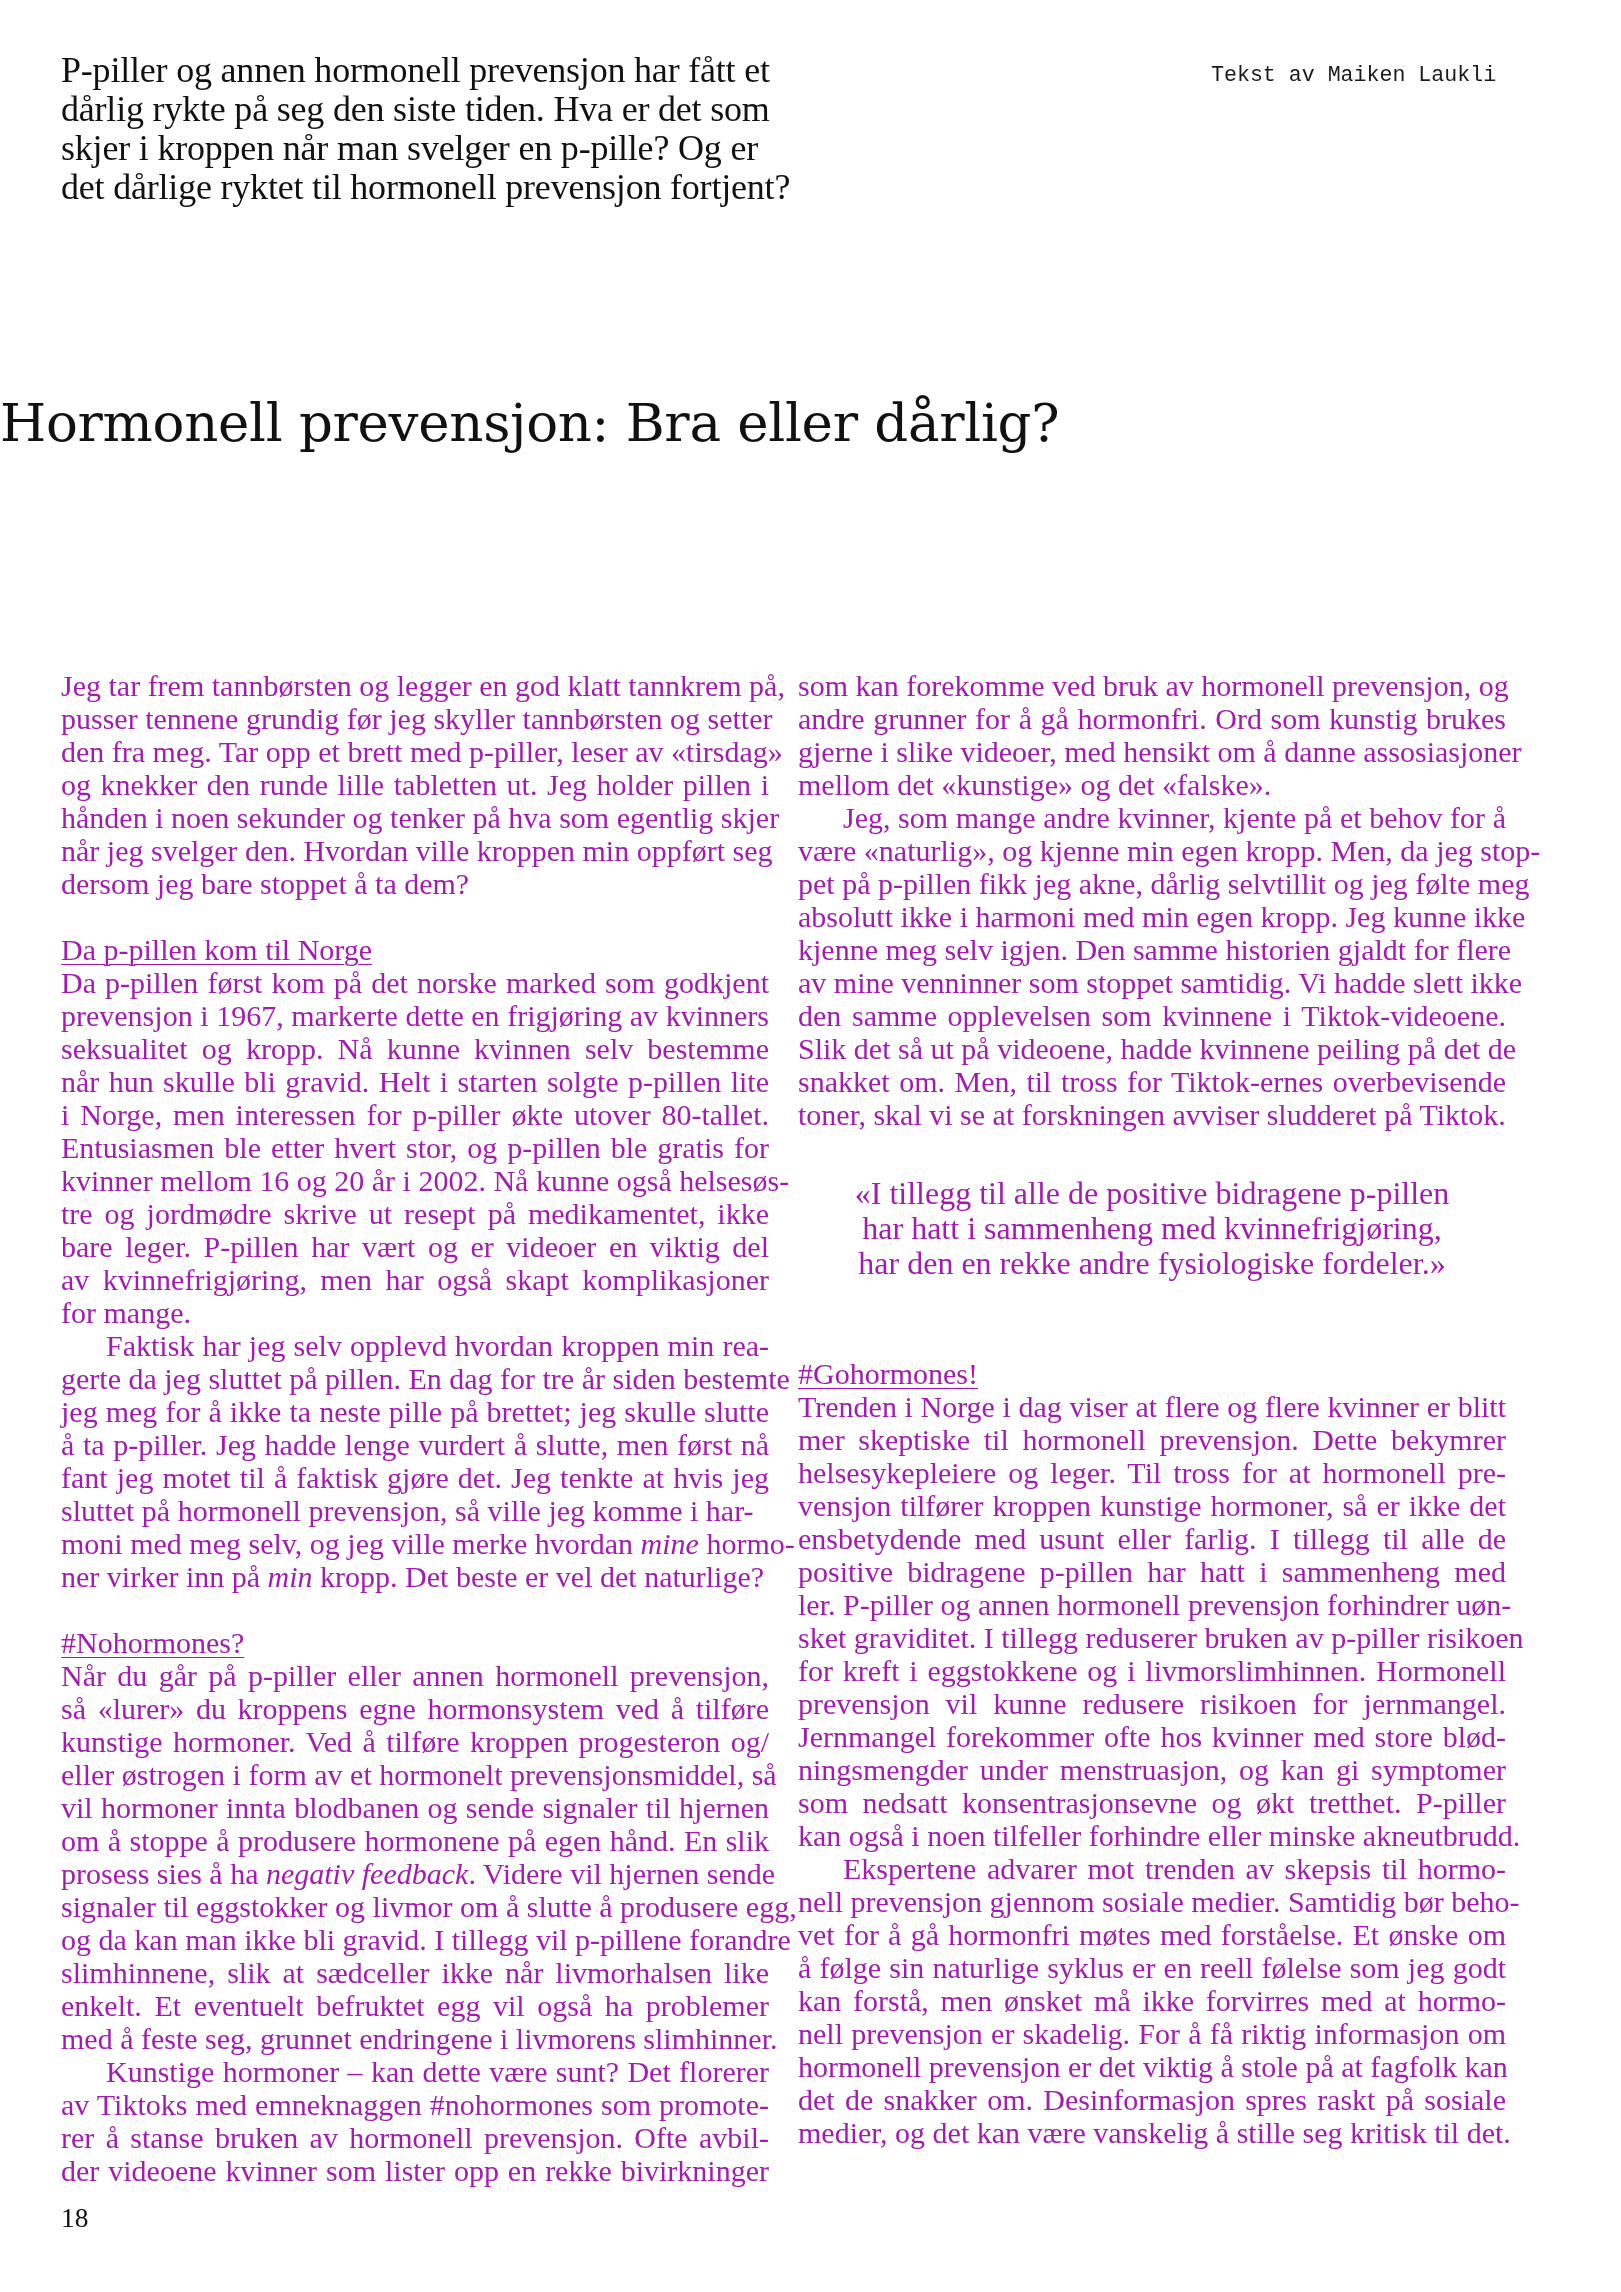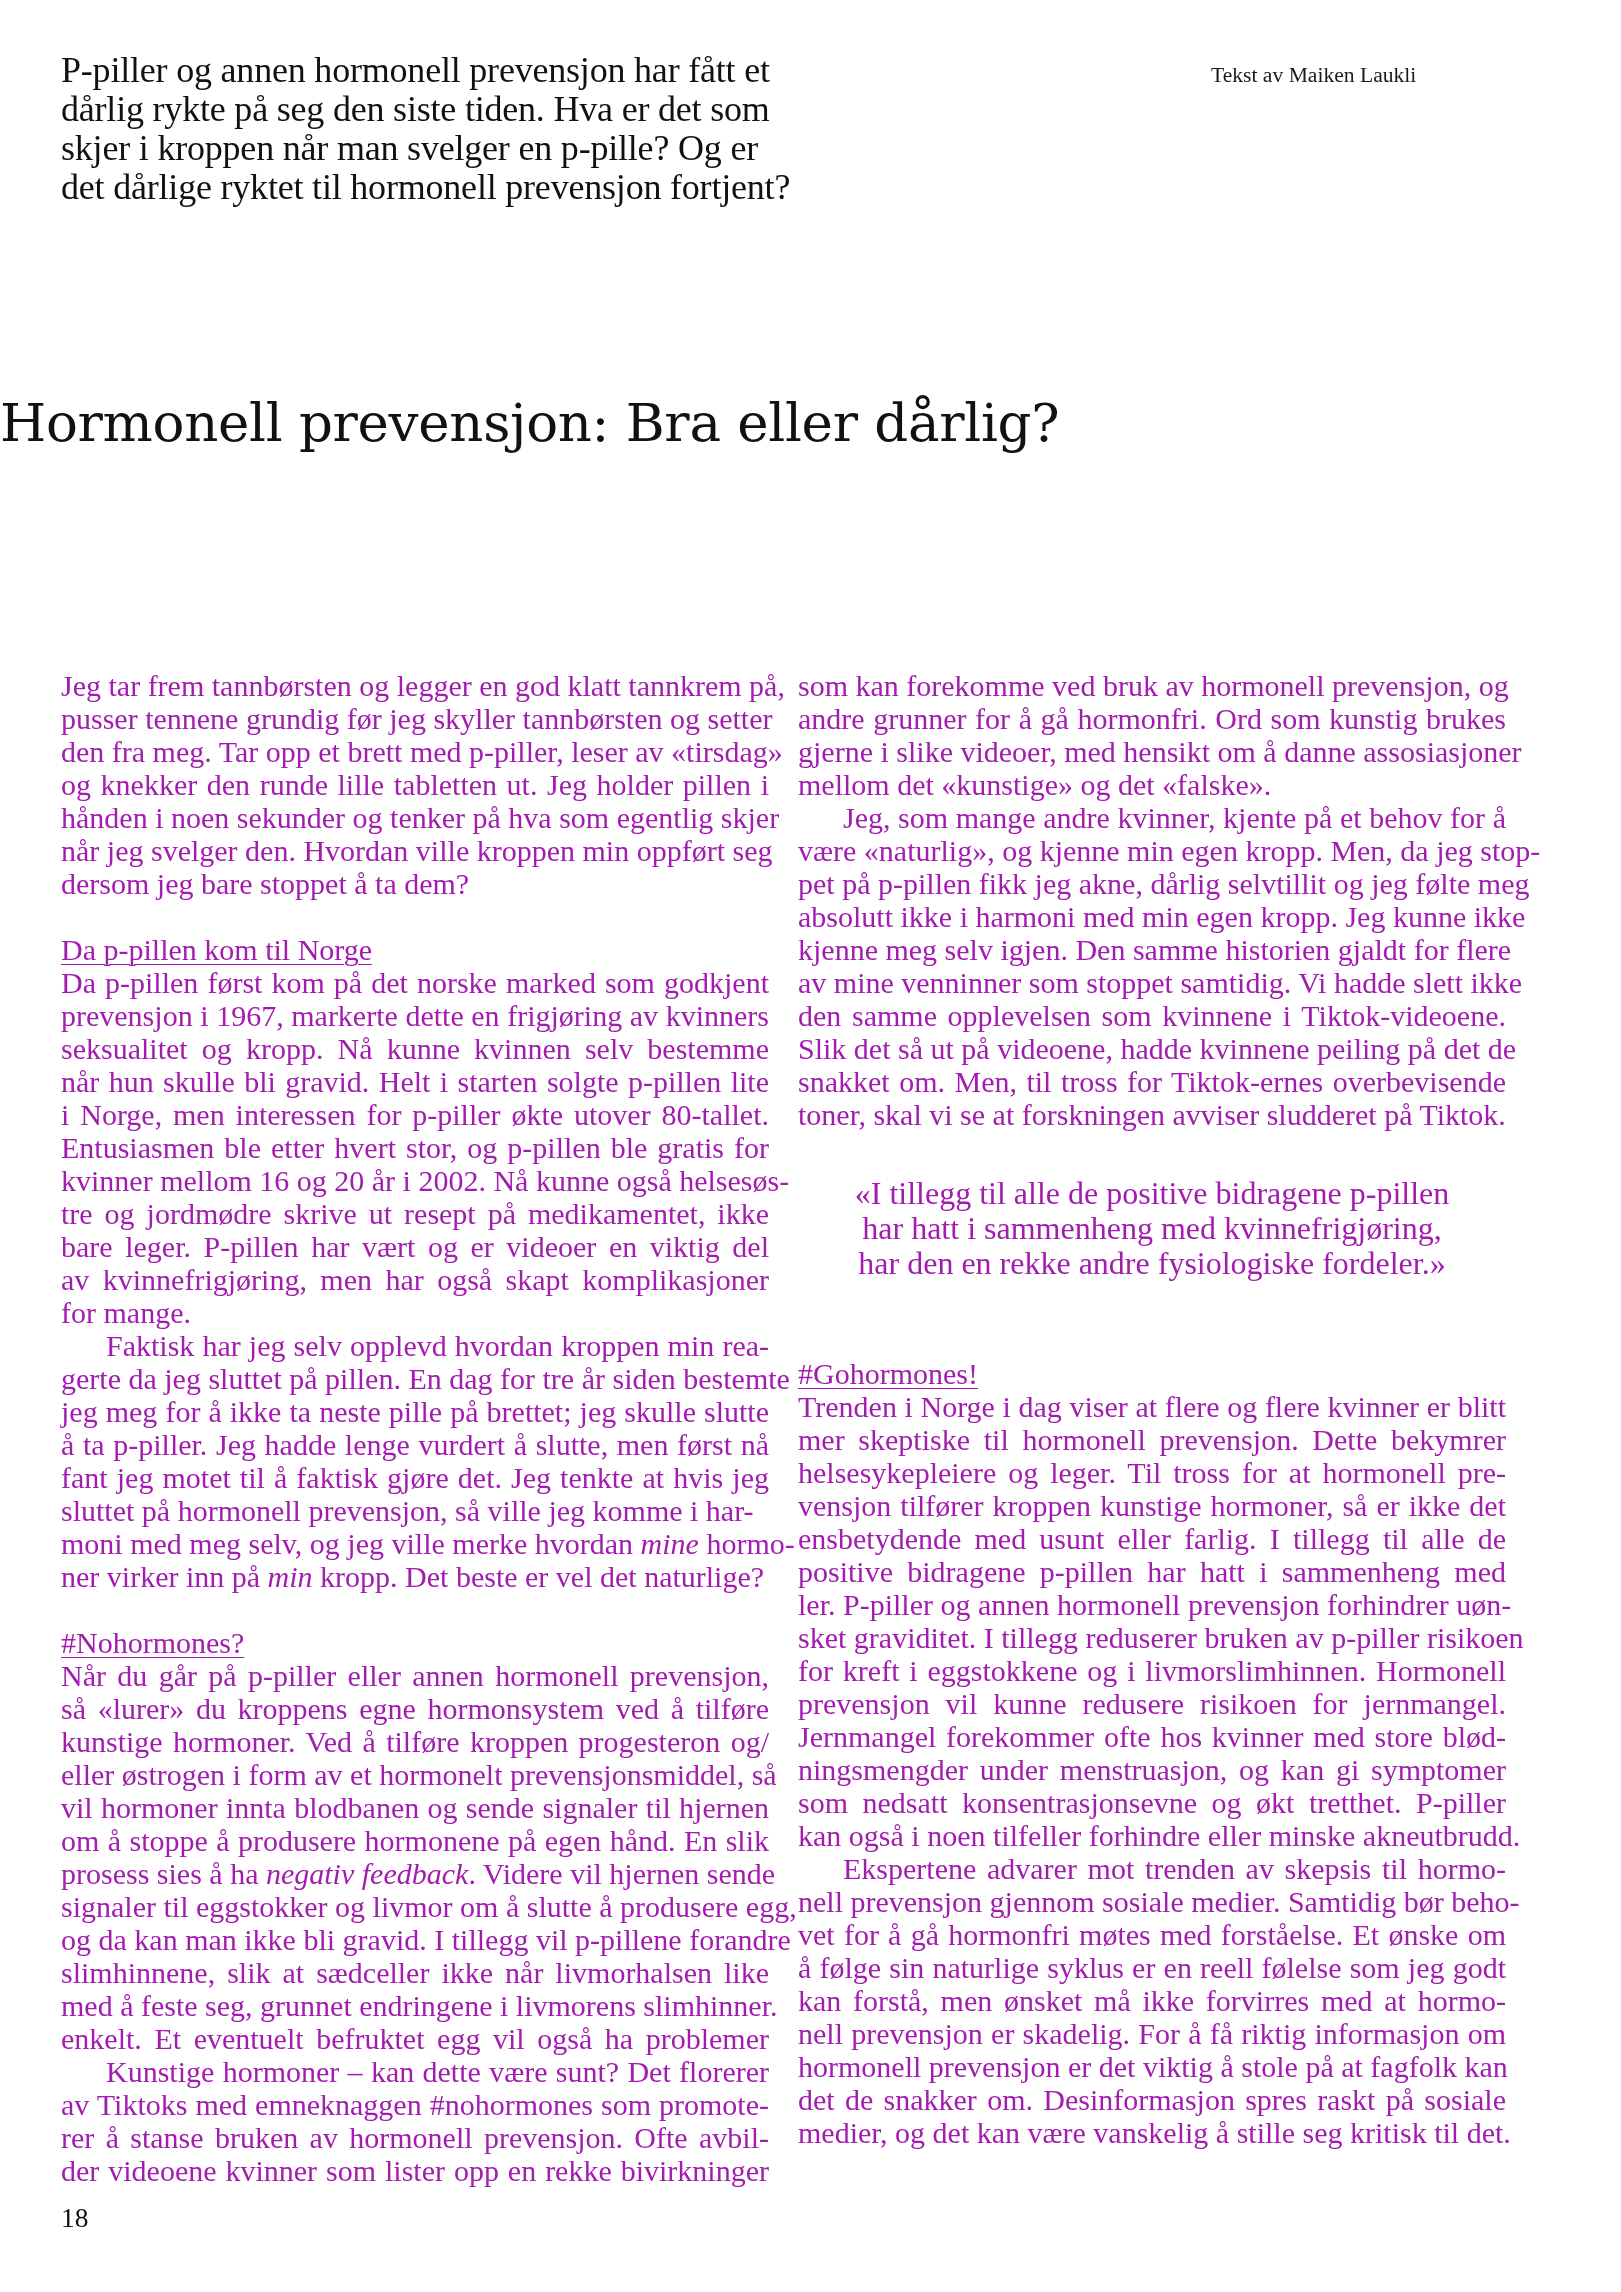--- a/index.html
+++ b/index.html
@@ -23,21 +23,21 @@
     line-height: 39px;
     color: #111;
     letter-spacing: -0.2px;
   }
   .intro .line { display: block; white-space: nowrap; }
 
   .byline {
     position: absolute;
     left: 1211px;
     top: 63px;
-    font-family: Liberation Serif, serif;
+    font-family: Liberation Mono, monospace;
     font-size: 21.6px;
     color: #1a1a1a;
     white-space: nowrap;
   }
 
   .title {
     position: absolute;
     left: 0;
     right: 0;
     top: 392px;
@@ -142,22 +142,22 @@
       <span class="line">Når du går på p-piller eller annen hormonell prevensjon,</span>
       <span class="line">så «lurer» du kroppens egne hormonsystem ved å tilføre</span>
       <span class="line">kunstige hormoner. Ved å tilføre kroppen progesteron og/</span>
       <span class="line">eller østrogen i form av et hormonelt prevensjonsmiddel, så</span>
       <span class="line">vil hormoner innta blodbanen og sende signaler til hjernen</span>
       <span class="line">om å stoppe å produsere hormonene på egen hånd. En slik</span>
       <span class="line"><span>prosess sies å ha </span><em>negativ feedback</em><span>. Videre vil hjernen sende</span></span>
       <span class="line">signaler til eggstokker og livmor om å slutte å produsere egg,</span>
       <span class="line">og da kan man ikke bli gravid. I tillegg vil p-pillene forandre</span>
       <span class="line">slimhinnene, slik at sædceller ikke når livmorhalsen like</span>
+      <span class="line">enkelt. Et eventuelt befruktet egg vil også ha problemer</span>
       <span class="line last">med å feste seg, grunnet endringene i livmorens slimhinner.</span>
-      <span class="line">enkelt. Et eventuelt befruktet egg vil også ha problemer</span>
       <span class="line indent">Kunstige hormoner – kan dette være sunt? Det florerer</span>
       <span class="line">av Tiktoks med emneknaggen #nohormones som promote-</span>
       <span class="line">rer å stanse bruken av hormonell prevensjon. Ofte avbil-</span>
       <span class="line">der videoene kvinner som lister opp en rekke bivirkninger</span>
     </div>
 
   <div class="col right" id="right-col-top">
       <span class="line">som kan forekomme ved bruk av hormonell prevensjon, og</span>
       <span class="line">andre grunner for å gå hormonfri. Ord som kunstig brukes</span>
       <span class="line">gjerne i slike videoer, med hensikt om å danne assosiasjoner</span>

